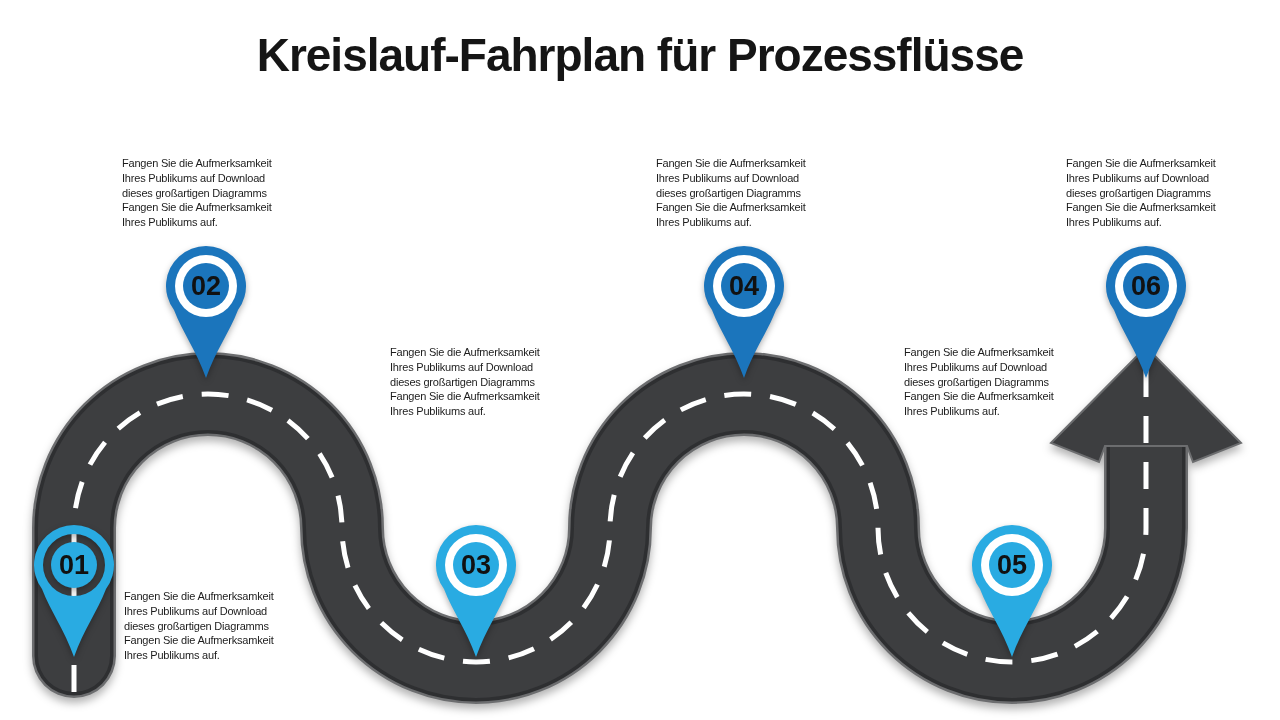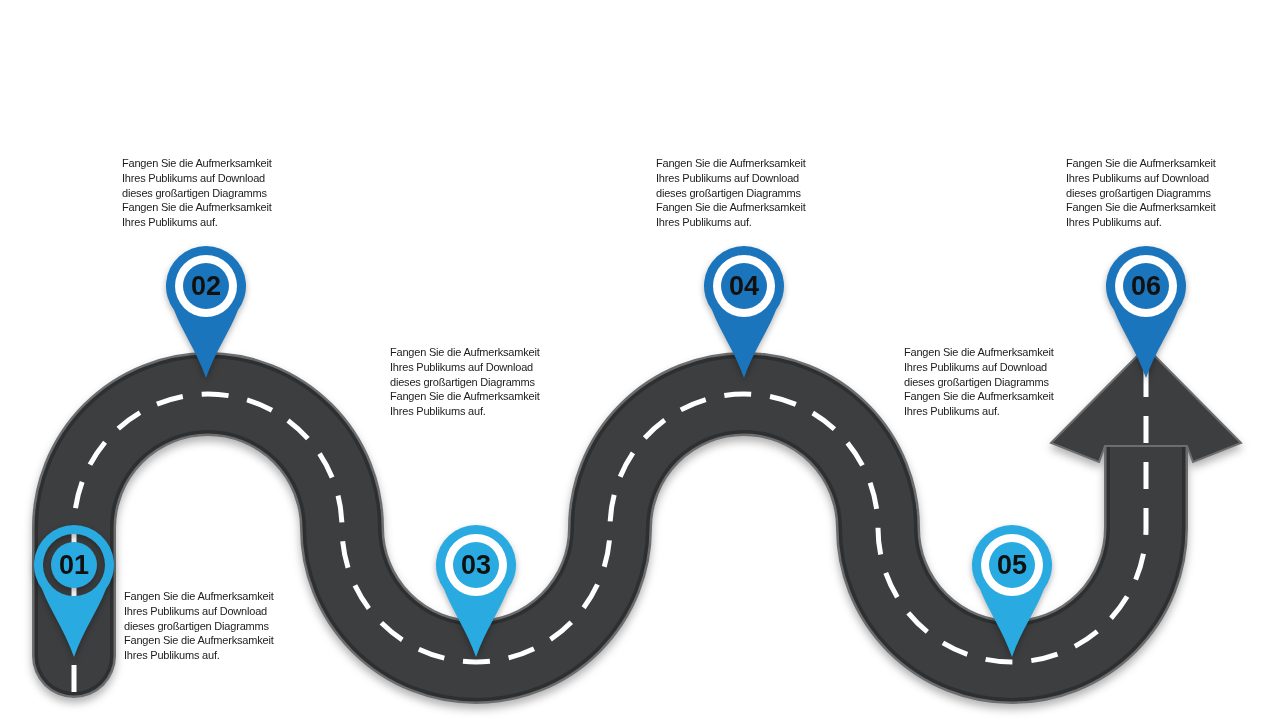--- a/index.html
+++ b/index.html
@@ -28,20 +28,21 @@
   .note-c{left:656px;top:156px;}
   .note-d{left:904px;top:345px;}
   .note-e{left:1066px;top:156px;}
   .note-f{left:124px;top:589px;}
 </style>
 </head>
 <body>
 
 <div class="stage">
 
+  <h1 class="page-title">Kreislauf-Fahrplan für Prozessflüsse</h1>
 
   <svg class="diagram-svg" width="1280" height="720" viewBox="0 0 1280 720" xmlns="http://www.w3.org/2000/svg">
 
     <g class="road-group">
       <path class="roadpath road-rim" d="M 74 656 L 74 528 A 134 134 0 0 1 342 528 A 134 134 0 0 0 610 528 A 134 134 0 0 1 878 528 A 134 134 0 0 0 1146 528 L 1146 446"></path>
       <path class="roadpath road-outline" d="M 74 656 L 74 528 A 134 134 0 0 1 342 528 A 134 134 0 0 0 610 528 A 134 134 0 0 1 878 528 A 134 134 0 0 0 1146 528 L 1146 446"></path>
       <path class="roadpath road-surface" d="M 74 656 L 74 528 A 134 134 0 0 1 342 528 A 134 134 0 0 0 610 528 A 134 134 0 0 1 878 528 A 134 134 0 0 0 1146 528 L 1146 446"></path>
       <path class="arrowhead" d="M 1146 347 L 1241 443 L 1193 462 L 1187 446 L 1105 446 L 1099 462 L 1051 443 Z" fill="#3D3E40"></path>
       <path class="road-dashes" d="M 74 692 L 74 528 A 134 134 0 0 1 342 528 A 134 134 0 0 0 610 528 A 134 134 0 0 1 878 528 A 134 134 0 0 0 1146 528 L 1146 368"></path>
     </g>

